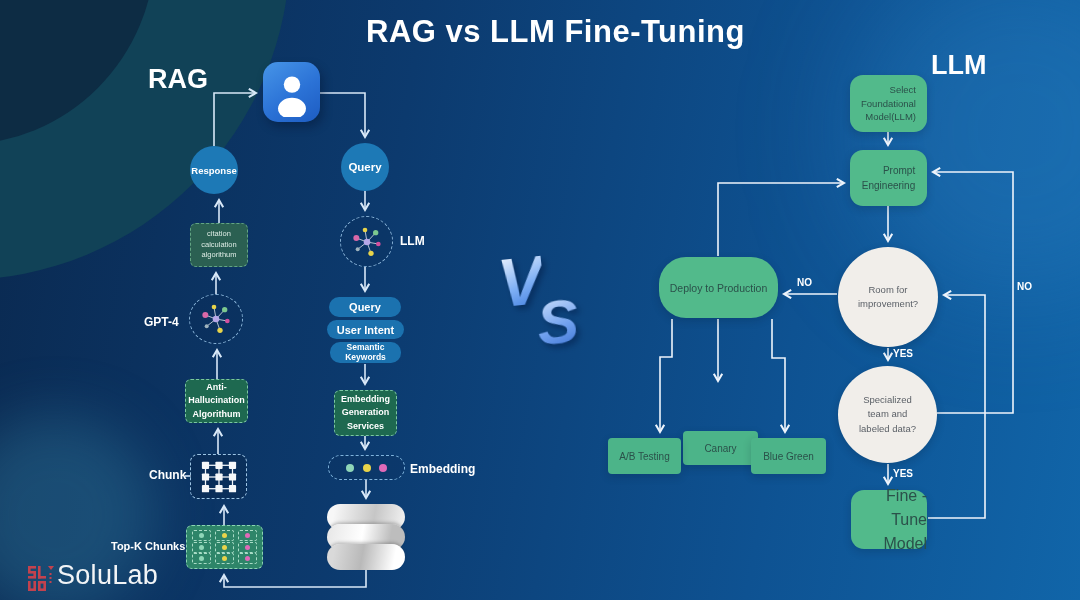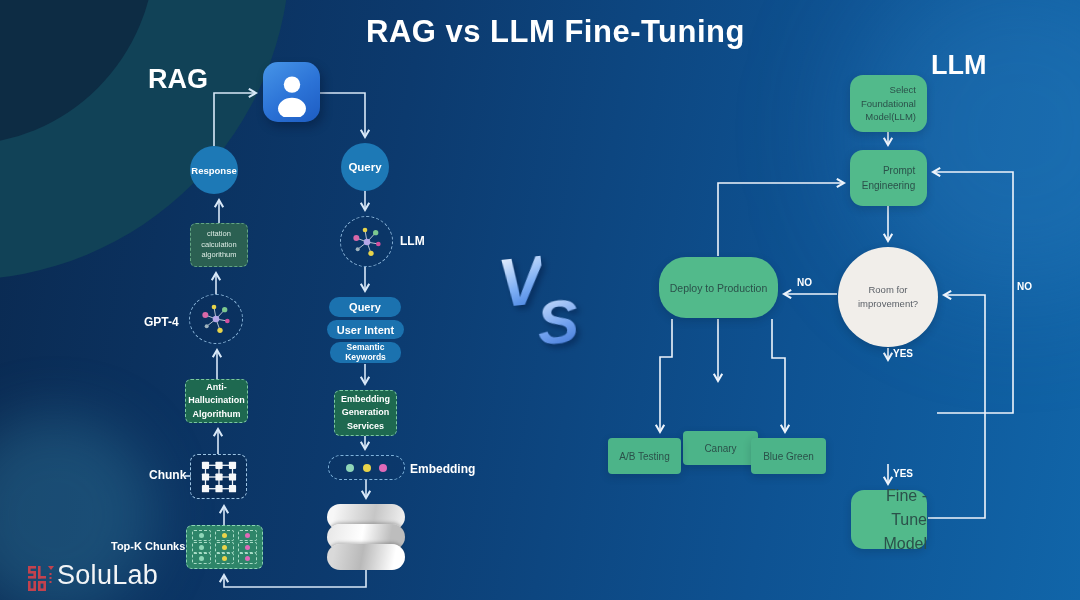--- a/index.html
+++ b/index.html
@@ -299,20 +299,23 @@
 Foundational
 Model(LLM)</div>
   <div class="abs node dcirc room-circ preline">Room for
 improvement?</div>
   <div class="abs node rbox prompt-box preline">Prompt
 Engineering</div>
   <div class="abs node rbox deploy-box">Deploy to Production</div>
   <div class="abs node rbox canary-box">Canary</div>
   <div class="abs node rbox ab-box">A/B Testing</div>
   <div class="abs node rbox bg-box">Blue Green</div>
+  <div class="abs node dcirc spec-circ preline">Specialized
+team and
+labeled data?</div>
   <div class="abs node rbox finetune-box preline">Fine - Tune
 Model</div>
 
   <div class="abs elabel no-deploy">NO</div>
   <div class="abs elabel yes-room">YES</div>
   <div class="abs elabel yes-spec">YES</div>
   <div class="abs elabel no-loop">NO</div>
 
   <svg class="abs node mark" viewBox="0 0 28 30">
     <g fill="#c2424e">

